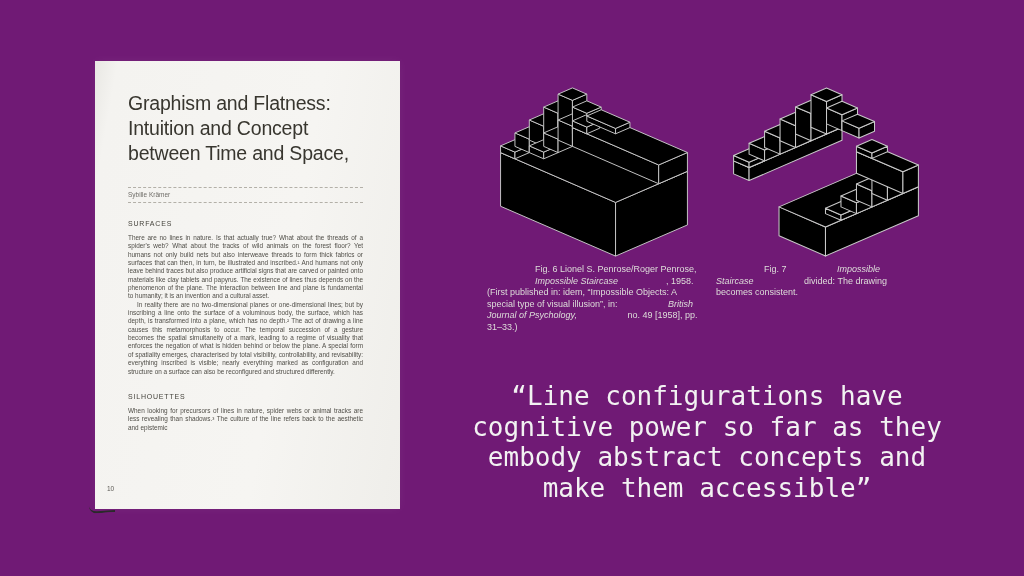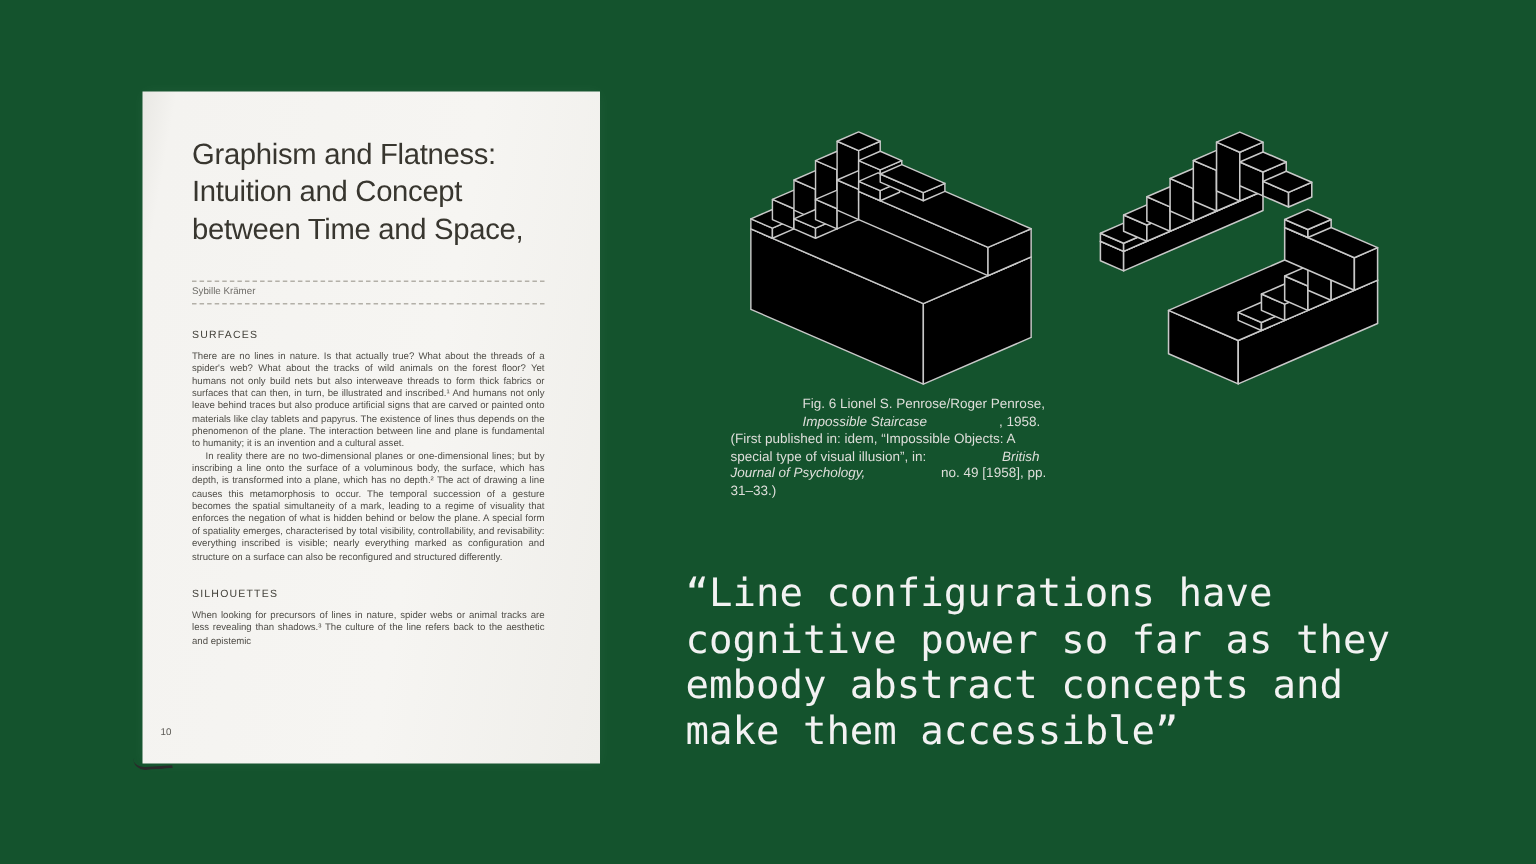--- a/index.html
+++ b/index.html
@@ -1,18 +1,18 @@
 <!DOCTYPE html>
 <html><head>
 <meta charset="utf-8">
 <style>
   * { margin:0; padding:0; box-sizing:border-box; }
   html,body { width:1024px; height:576px; overflow:hidden; }
   body { font-family:"Liberation Sans", sans-serif; }
-  .slide { position:relative; width:1024px; height:576px; background:#14532d; }
+  .slide { position:relative; width:1024px; height:576px; background:#701a75; }
 
   
   .scan-page {
     position:absolute; left:95px; top:61px; width:305px; height:448px;
     background:linear-gradient(100deg,#e9e8e4 0%, #f4f3f0 6%, #f6f5f2 60%, #efeeea 100%);
     box-shadow:0 0 10px rgba(255,255,255,0.05);
   }
   .scan-content { position:absolute; left:33px; top:30px; width:235px; color:#4a4843; }
   .scan-title { font-size:19.5px; line-height:25px; color:#38362f; letter-spacing:-0.2px; }
   .author-block { margin-top:21px; }
@@ -30,21 +30,21 @@
   .figure-box svg { width:100%; height:100%; }
   .figure-box svg polygon { fill:#000; stroke:#c9c9c9; stroke-width:1; stroke-linejoin:round; }
   .fig-caption { position:absolute; color:#dededa; font-size:9px; line-height:11.5px; }
   .fig-caption span { font-style:normal;padding-left:48px; }
 
   
   .quote {
     position:absolute; left:457px; top:381px; width:500px;
     font-family:"DejaVu Sans Mono", monospace;
     font-size:26px; line-height:30.5px; color:#f2f2f2;
-    white-space:pre-line; letter-spacing:0;
+    white-space:pre-line; letter-spacing:0;text-align:center;
   }
 </style>
 </head>
 <body>
 
 <div class="slide">
 
   <div class="scan-page">
     <div class="scan-content">
       <div class="scan-title">
@@ -158,19 +158,20 @@
         <polygon points="133.0,95.5 178.0,115.0 178.0,94.0 133.0,74.5"></polygon>
         <polygon points="178.0,115.0 193.0,108.5 193.0,87.5 178.0,94.0"></polygon>
         <polygon points="133.0,74.5 148.0,68.0 193.0,87.5 178.0,94.0"></polygon>
         <polygon points="133.0,74.5 148.0,81.0 148.0,75.8 133.0,69.3"></polygon>
         <polygon points="148.0,81.0 163.0,74.5 163.0,69.3 148.0,75.8"></polygon>
         <polygon points="133.0,69.3 148.0,62.8 163.0,69.3 148.0,75.8"></polygon>
       </svg>
   </div>
 
   <div class="fig-caption" style="left:487px; top:264px; width:219px;"><span>Fig. 6  Lionel S. Penrose/Roger Penrose, </span><span style="font-style: italic;">Impossible Staircase</span><span>, 1958. (First published in: idem, “Impossible Objects: A special type of visual illusion”, in: </span><span style="font-style: italic;">British Journal of Psychology,</span><span> no. 49 [1958], pp. 31–33.)</span></div>
+  <div class="fig-caption" style="left:716px; top:264px; width:202px;"><span>Fig. 7  </span><span style="font-style: italic;">Impossible Staircase</span><span> divided: The drawing becomes consistent.</span></div>
 
   <div class="quote">“Line configurations have
 cognitive power so far as they
 embody abstract concepts and
 make them accessible”</div>
 
 </div>
 
 </body></html>

